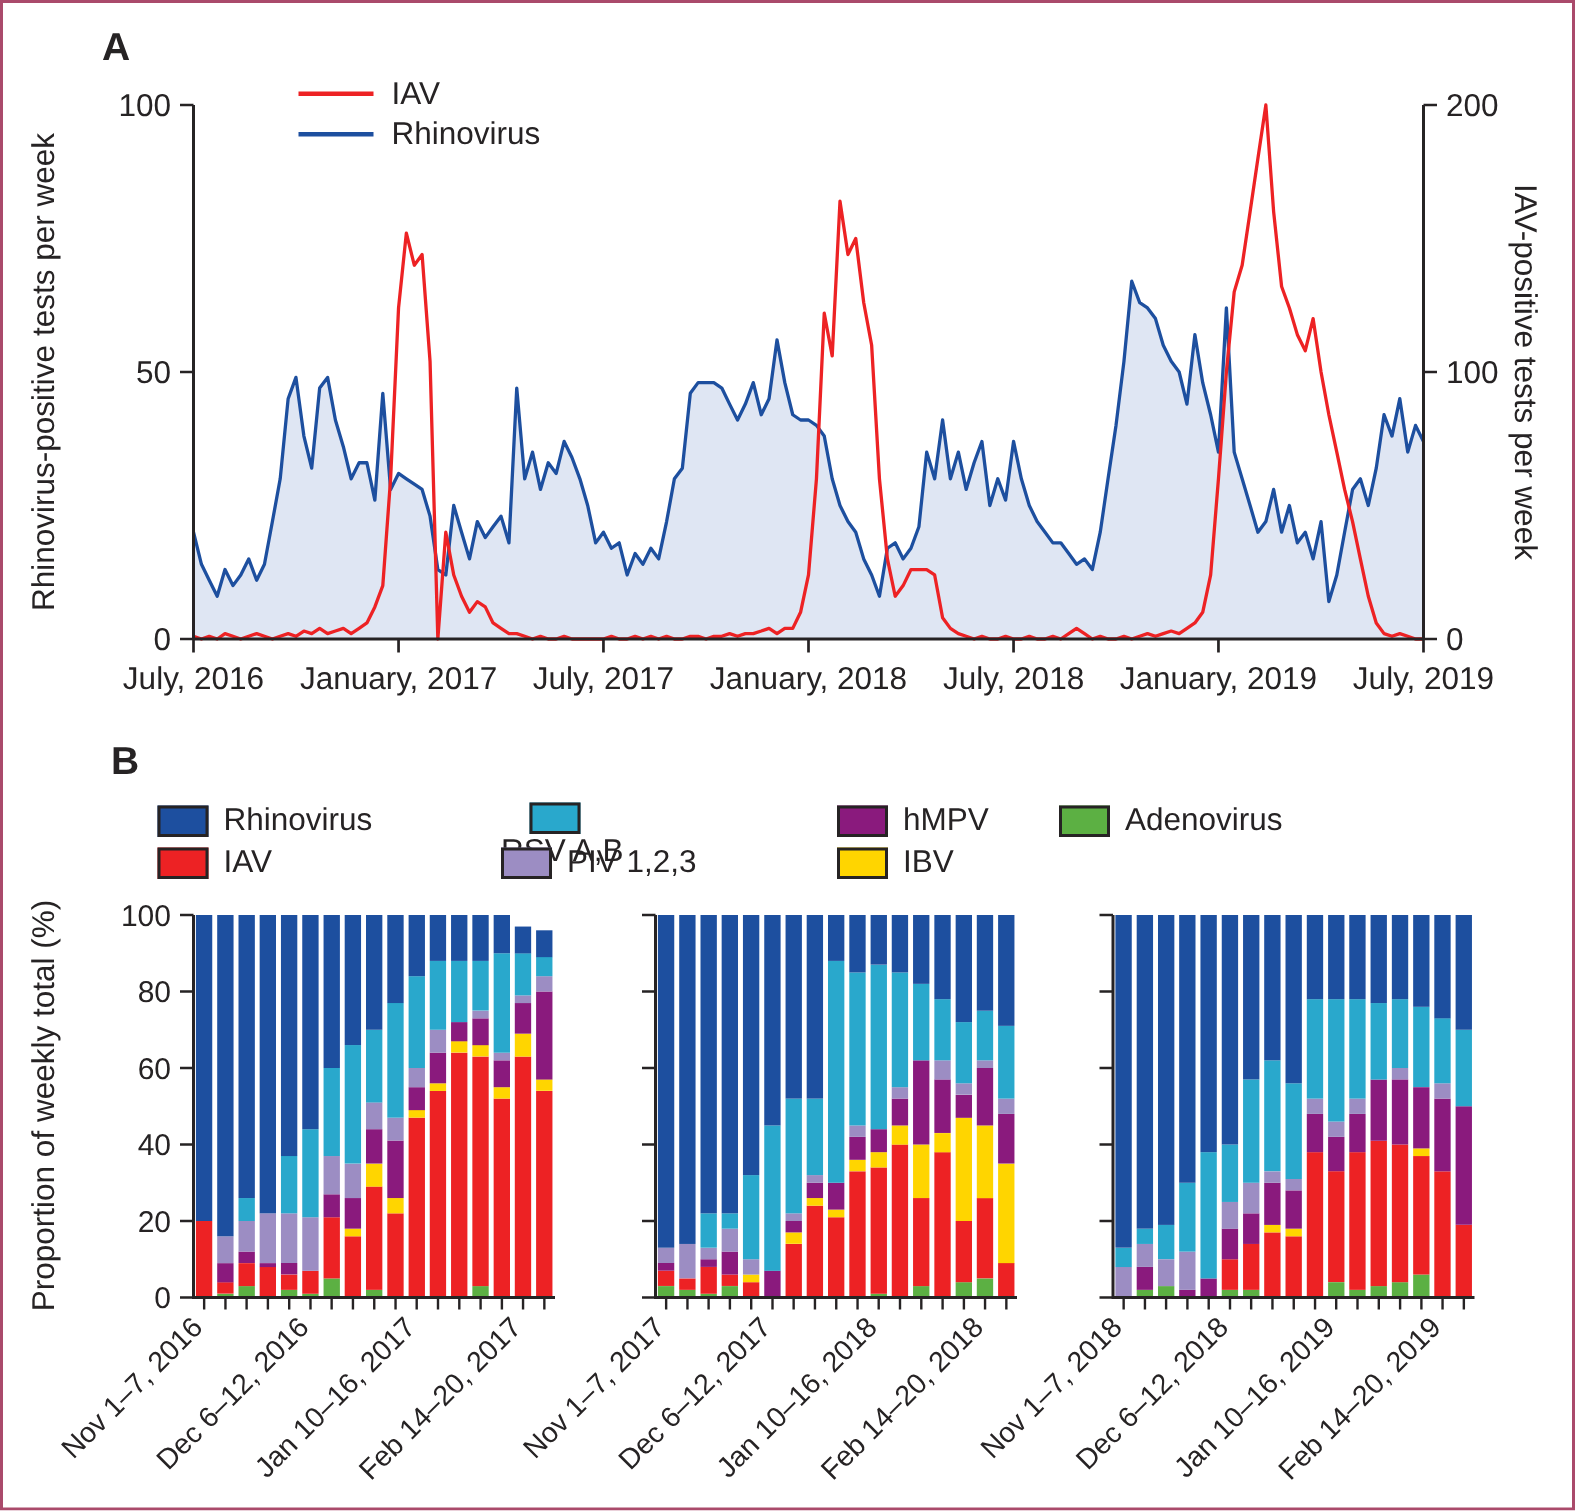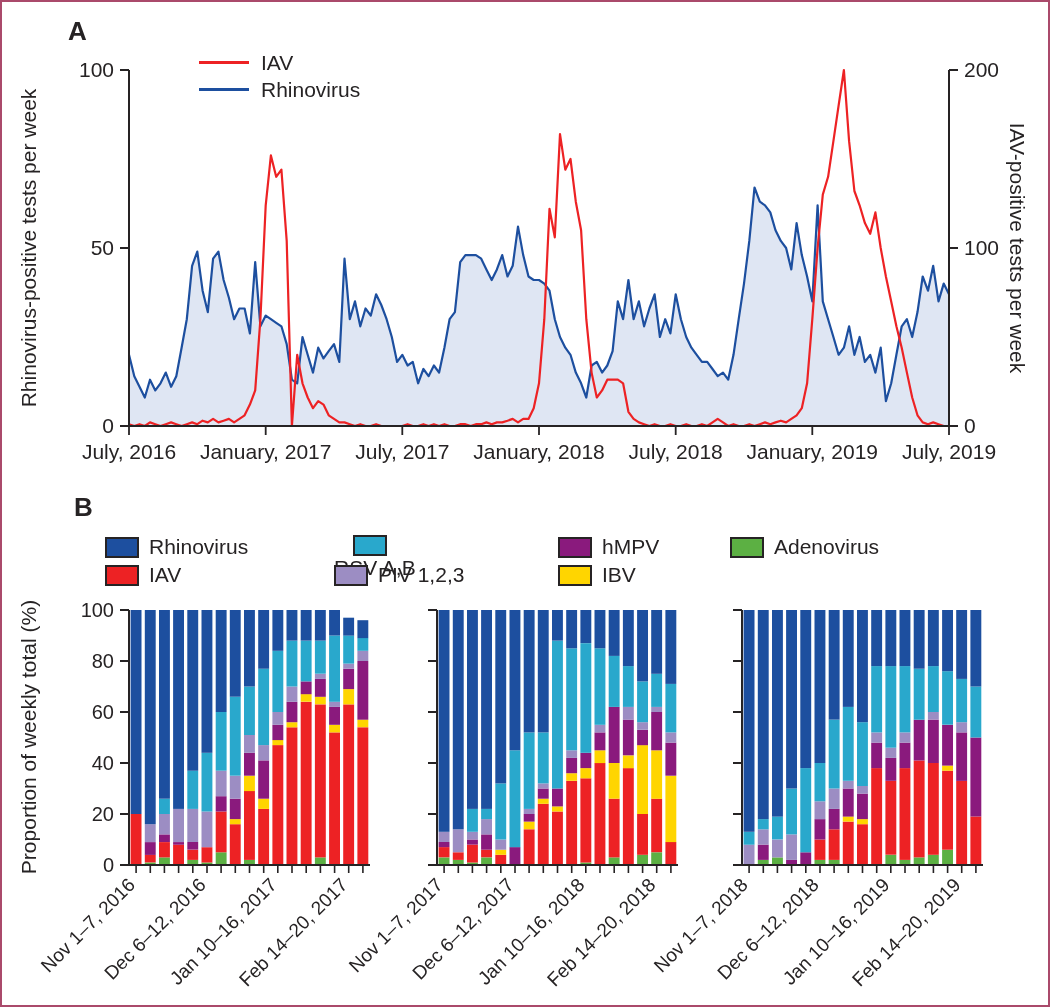--- a/index.html
+++ b/index.html
@@ -442,21 +442,21 @@
       <span class="lb-label">Rhinovirus</span>
     </div>
     <div class="lb-item" style="left:332px; top:533px;flex-direction:column;">
       <span class="sw" style="background: rgb(41, 168, 204);"></span>
       <span class="lb-label">RSV A,B</span>
     </div>
     <div class="lb-item" style="left:556px; top:533px;text-align:center;">
       <span class="sw" style="background: rgb(138, 26, 125);"></span>
       <span class="lb-label">hMPV</span>
     </div>
-    <div class="lb-item" style="left:728px; top:533px;">
+    <div class="lb-item" style="left:704px; top:533px;">
       <span class="sw" style="background: rgb(92, 176, 67);"></span>
       <span class="lb-label">Adenovirus</span>
     </div>
     <div class="lb-item" style="left:103px; top:561px;">
       <span class="sw" style="background: rgb(237, 34, 36);"></span>
       <span class="lb-label">IAV</span>
     </div>
     <div class="lb-item" style="left:332px; top:561px;align-items:center;">
       <span class="sw" style="background: rgb(156, 141, 195);"></span>
       <span class="lb-label">PIV 1,2,3</span>

